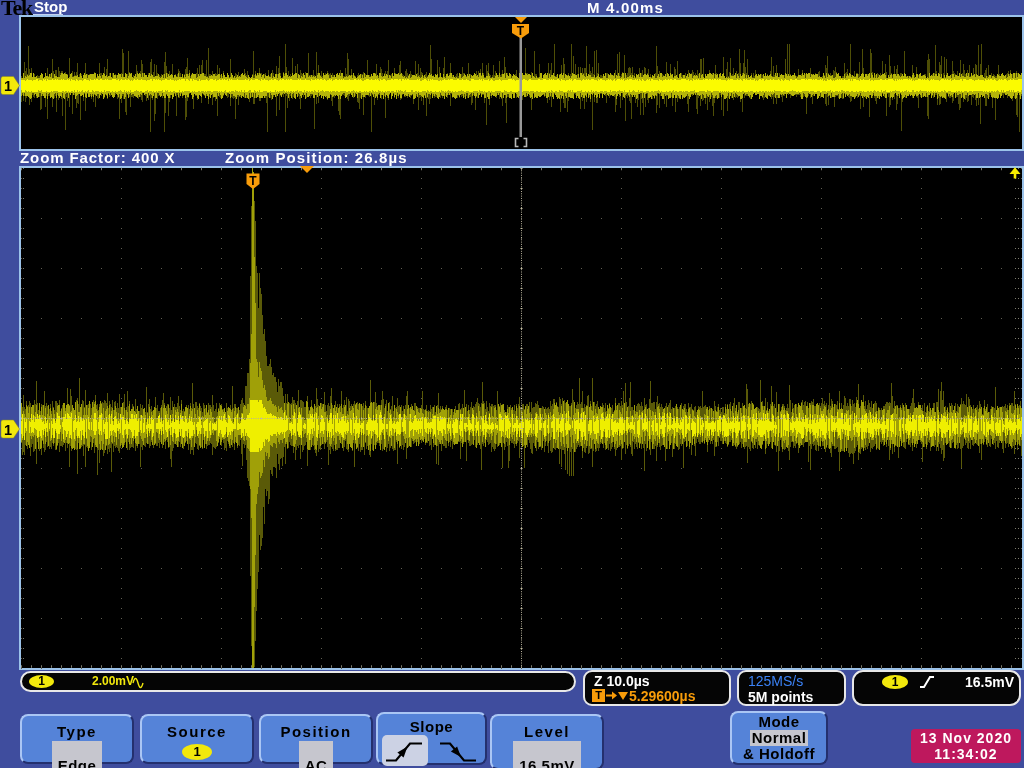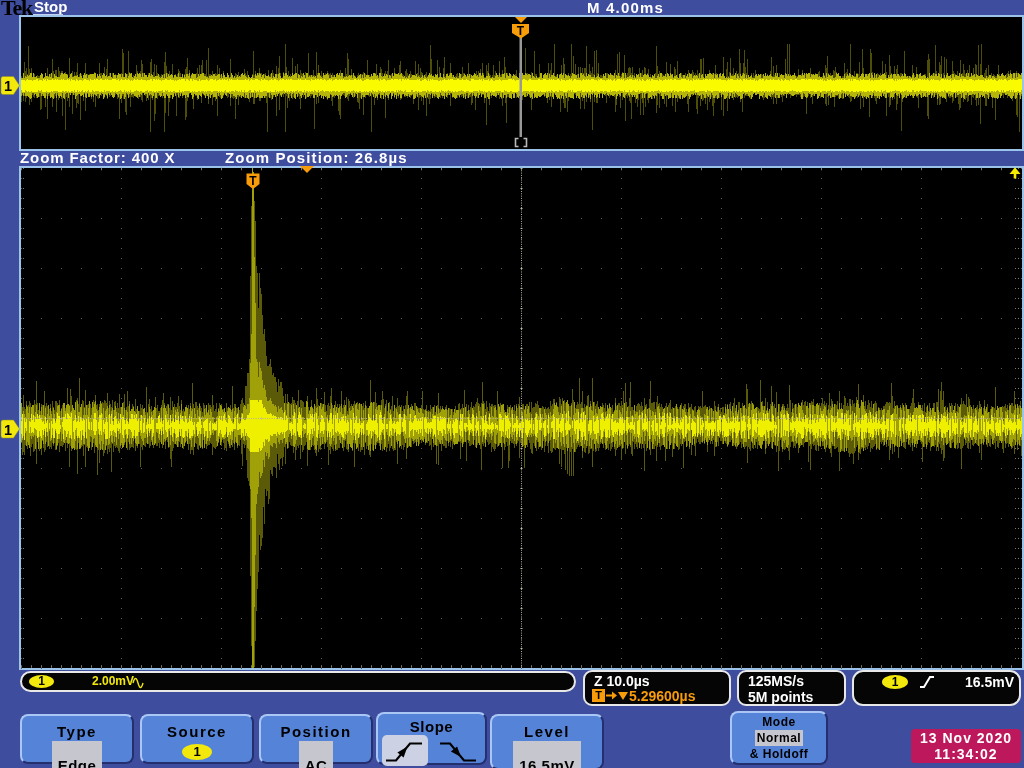--- a/index.html
+++ b/index.html
@@ -113,21 +113,21 @@
       <path d="M0 5.5 h7" stroke="#f89c0a" stroke-width="2"></path>
       <polygon points="6,1.5 11,5.5 6,9.5" fill="#f89c0a"></polygon>
     </svg>
  <svg style="position:absolute;left:33px;top:19px;" width="11" height="10">
       <polygon points="0,1 10,1 5,9" fill="#f89c0a"></polygon>
     </svg>
  <div style="position:absolute;left:44px;top:16px;color:#f89c0a;font-weight:bold;font-size:14px;">5.29600µs</div>
 </div>
 
 <div class="pill" id="rbox">
- <div style="position:absolute;left:9px;top:1px;color:#ffffff;font-weight:bold;font-size:14px;">125MS/s</div>
+ <div style="position:absolute;left:9px;top:1px;color:#3b82f6;font-weight:normal;font-size:14px;">125MS/s</div>
  <div style="position:absolute;left:9px;top:17px;color:#fff;font-weight:bold;font-size:14px;">5M points</div>
 </div>
 
 <div class="pill" id="tbox">
  <div class="yell1" style="left:28px;top:3px;width:26px;height:14px;font-size:12px;line-height:14px;">1</div>
  <svg style="position:absolute;left:64px;top:3px;" width="18" height="14">
       <path d="M2 12 h4 l6,-10 h4" stroke="#fff" stroke-width="2" fill="none"></path>
     </svg>
  <span style="position:absolute;right:5px;top:2px;color:#fff;font-weight:bold;font-size:14px;">16.5mV</span>
 </div>
@@ -153,20 +153,20 @@
     </svg>
  <svg style="position:absolute;left:58px;top:24px;" width="46" height="26">
       <path d="M4 5.5 h10 l14,17 h12" stroke="#000" stroke-width="2.2" fill="none"></path>
       <polygon points="25,19 14.9,13.6 21.1,8.4" fill="#000"></polygon>
     </svg>
 </div>
 <div class="btn" style="left:490px;top:714px;width:114px;height:56px;">
  <div style="margin-top:7px;">Level</div>
     <div style="margin-top:1px;"><span class="hi">16.5mV</span></div>
   </div>
-<div class="btn" style="left:730px;top:711px;width:98px;height:54px;font-size:12px;line-height:16px;letter-spacing:0.5px;">
+<div class="btn" style="left:730px;top:711px;width:98px;height:54px;font-size:15px;line-height:16px;letter-spacing:0.5px;">
  <div style="margin-top:1px;">Mode</div>
     <div><span class="hi" style="padding:0 2px;">Normal</span></div>
     <div>&amp; Holdoff</div>
   </div>
 <div class="abs" style="left:911px;top:729px;width:110px;height:34px;background:#be185d;border-radius:4px;color:#fff;font-weight:bold;font-size:14px;text-align:center;letter-spacing:1px;">
  <div style="margin-top:1px;">13 Nov 2020</div>
     <div>11:34:02</div>
   </div>
 </body></html>

